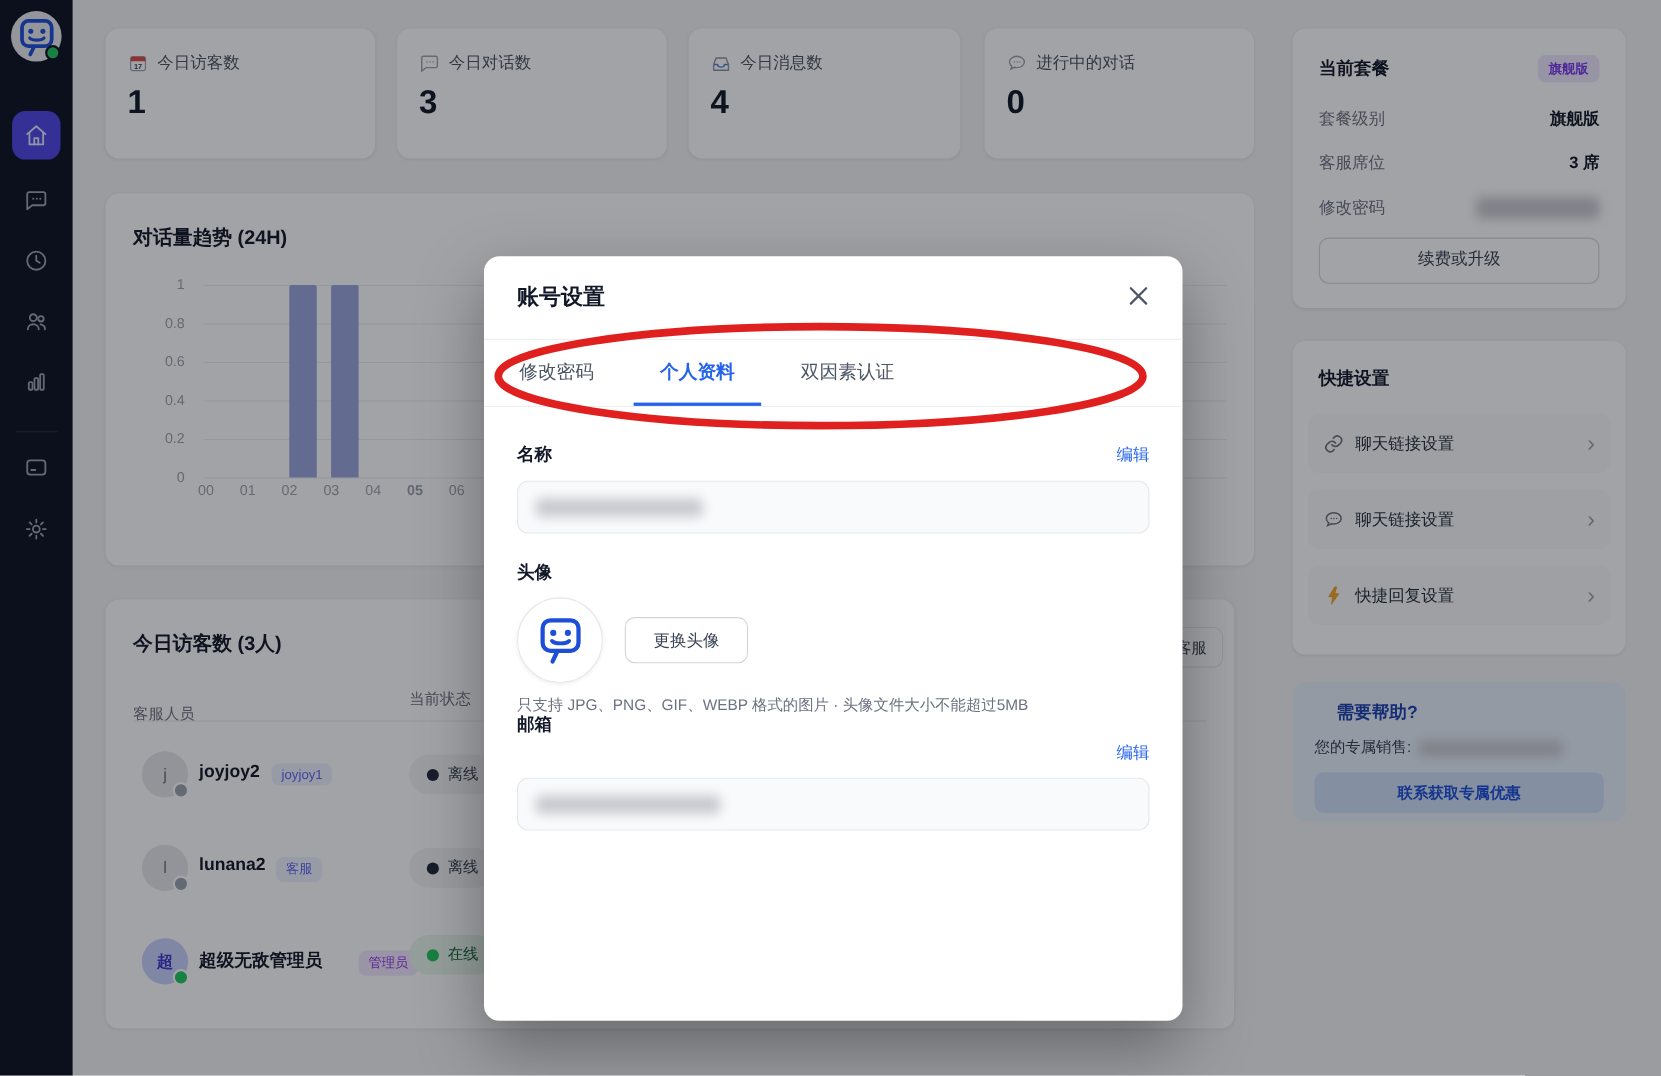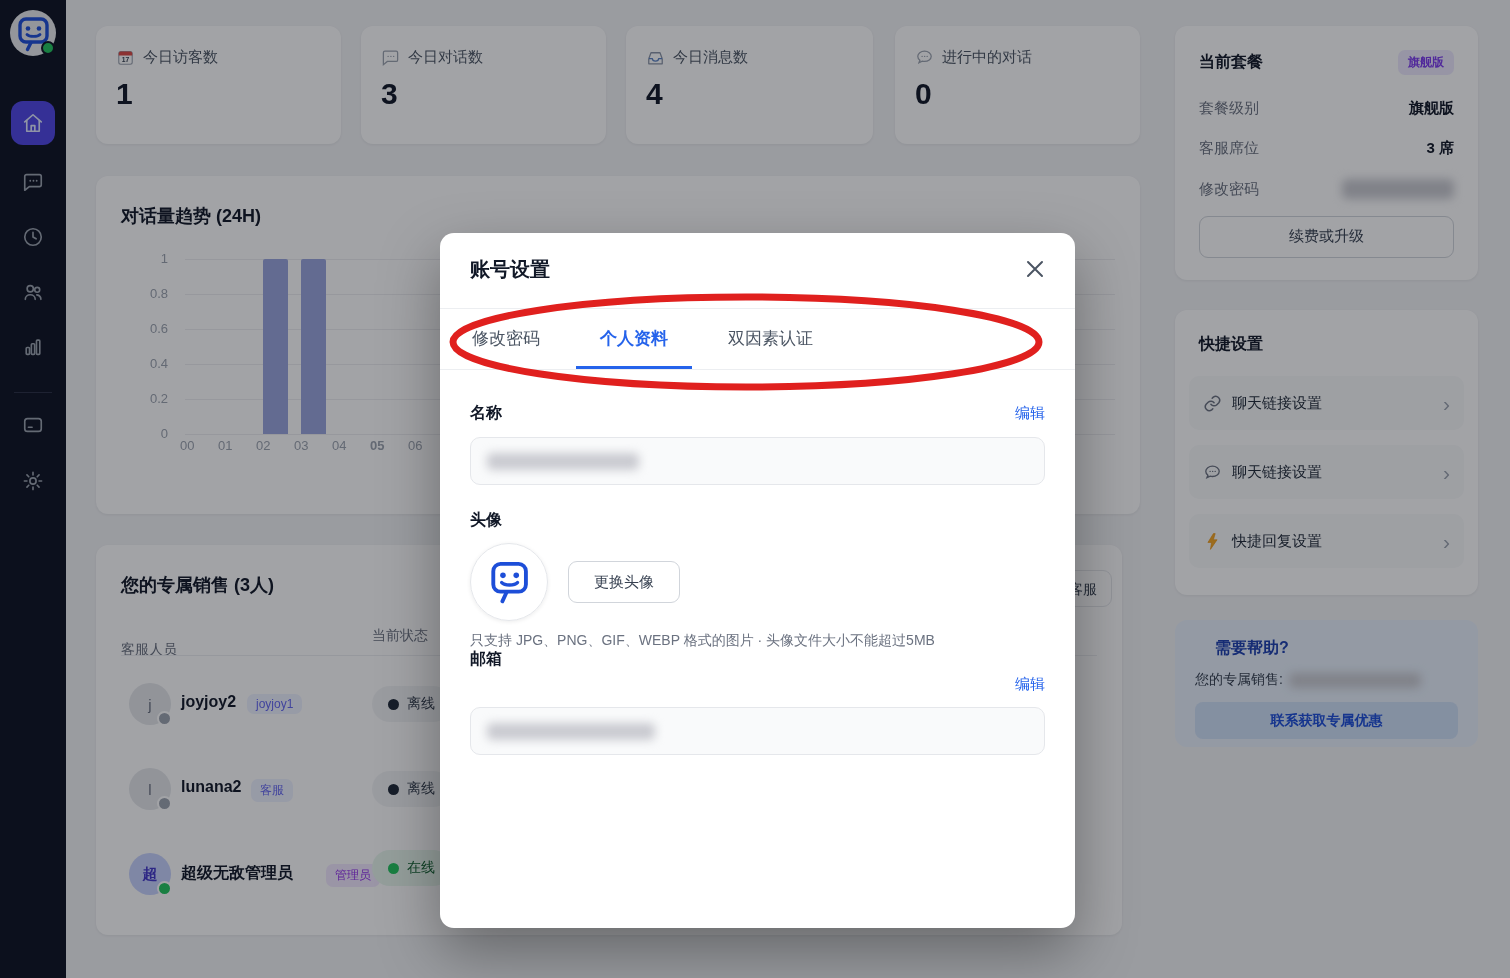--- a/index.html
+++ b/index.html
@@ -215,21 +215,21 @@
       <div class="xtick" style="left:122px;">01</div>
       <div class="xtick" style="left:160px;">02</div>
       <div class="xtick" style="left:198px;">03</div>
       <div class="xtick" style="left:236px;">04</div>
       <div class="xtick" style="left:274px;font-weight:bold;">05</div>
       <div class="xtick" style="left:312px;">06</div>
     </div>
   </div>
 
   <div class="card" style="left:96px;top:545px;width:1026px;height:390px;">
-    <div class="team-title">您的专属销售 (3人)</div>
+    <div class="team-title">今日访客数 (3人)</div>
     <div class="team-add-btn">客服</div>
     <div class="th" style="left:25px;margin-top:14px;">客服人员</div>
     <div class="th" style="left:276px;">当前状态</div>
     <div class="team-hr"></div>
 
     <div>
       <div class="member-avatar" style="top:138px;">
         <span>j</span>
         <span class="presence"></span>
       </div>

